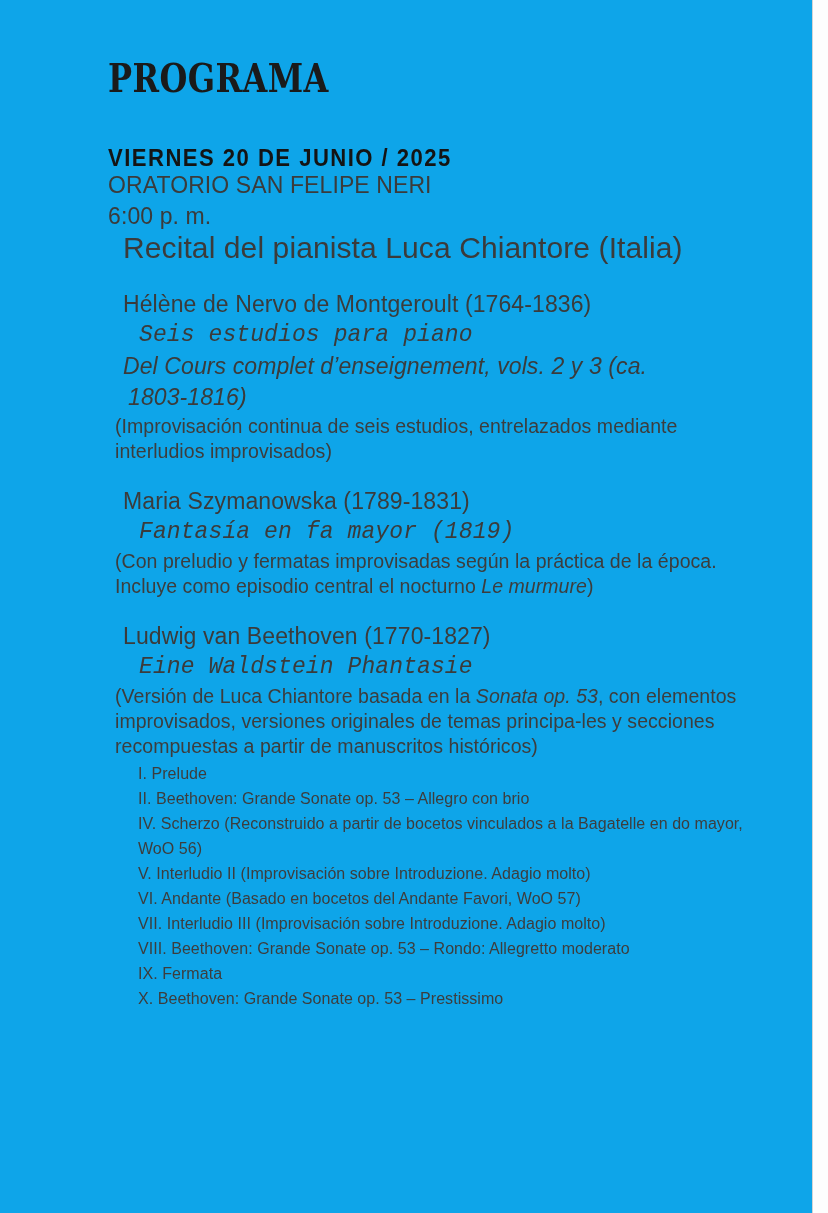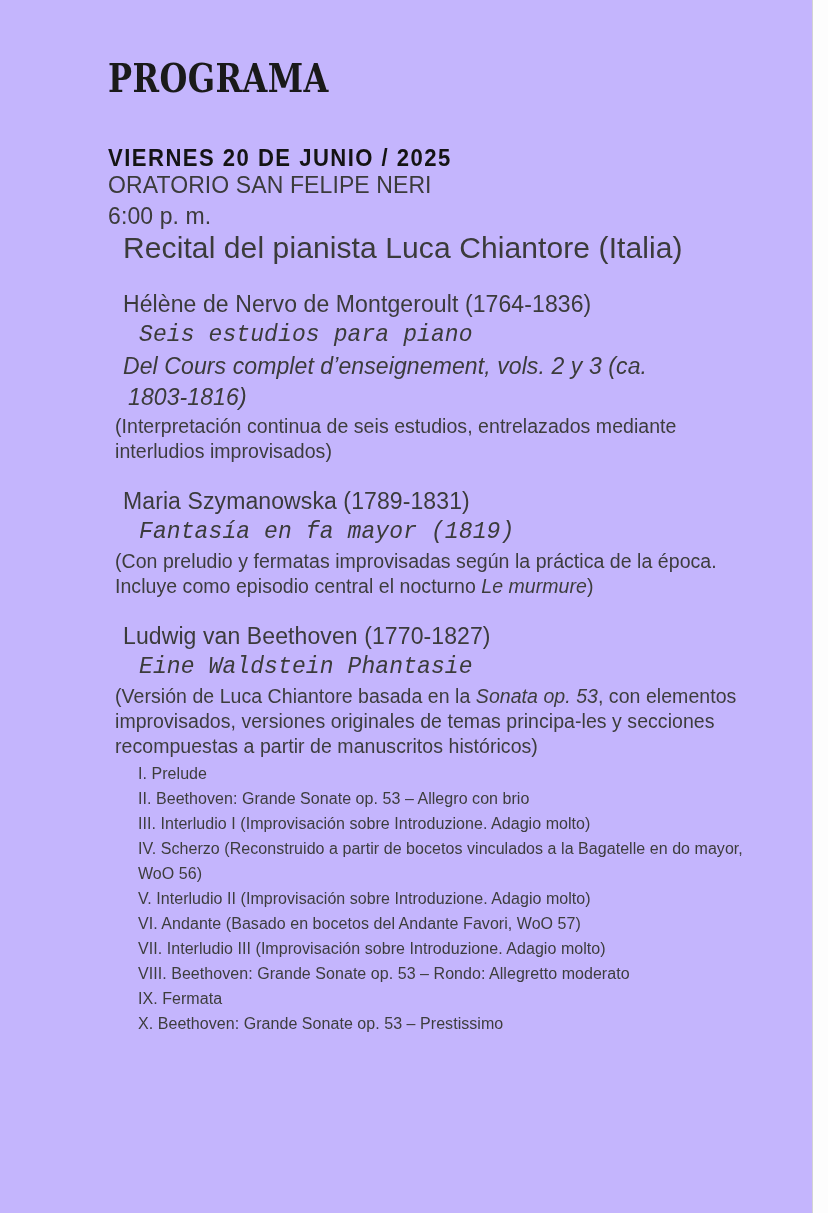--- a/index.html
+++ b/index.html
@@ -33,21 +33,21 @@
     height: 1213px;
     background: #fdfdfd;
   }
 
   .sheet {
     position: absolute;
     left: 0;
     top: 0;
     width: 812px;
     height: 1213px;
-    background: #c4b5fd;
+    background: #0ea5e9;
   }
 
   .content {
     position: absolute;
     left: 108px;
     top: 0;
     width: 660px;
   }
 
   
@@ -178,38 +178,37 @@
 
     <div class="works">
 
       <div class="work">
         <div class="work-composer">Hélène de Nervo de Montgeroult (1764-1836)</div>
         <div class="work-title">Seis estudios para piano</div>
         <div class="work-source">
           <span>Del Cours complet d’enseignement, vols. 2 y 3 (ca.</span><br>
           <span class="cont-indent">1803-1816)</span>
         </div>
-        <div class="work-note">(Interpretación continua de seis estudios, entrelazados mediante interludios improvisados)</div>
+        <div class="work-note">(Improvisación continua de seis estudios, entrelazados mediante interludios improvisados)</div>
       </div>
 
       <div class="work">
         <div class="work-composer">Maria Szymanowska (1789-1831)</div>
         <div class="work-title">Fantasía en fa mayor (1819)</div>
         <div class="work-note"><span>(Con preludio y fermatas improvisadas según la práctica de la época. Incluye como episodio central el nocturno </span><i>Le murmure</i><span>)</span></div>
       </div>
 
       <div class="work">
         <div class="work-composer">Ludwig van Beethoven (1770-1827)</div>
         <div class="work-title">Eine Waldstein Phantasie</div>
         <div class="work-note"><span>(Versión de Luca Chiantore basada en la </span><i>Sonata op. 53</i><span>, con elementos improvisados, versiones originales de temas principa-les y secciones recompuestas a partir de manuscritos históricos)</span></div>
 
         <ul class="movements">
           <li class="movement">I. Prelude</li>
           <li class="movement">II. Beethoven: Grande Sonate op. 53 – Allegro con brio</li>
-          <li class="movement">III. Interludio I (Improvisación sobre Introduzione. Adagio molto)</li>
           <li class="movement">IV. Scherzo (Reconstruido a partir de bocetos vinculados a la Bagatelle en do mayor, WoO 56)</li>
           <li class="movement">V. Interludio II (Improvisación sobre Introduzione. Adagio molto)</li>
           <li class="movement">VI. Andante (Basado en bocetos del Andante Favori, WoO 57)</li>
           <li class="movement">VII. Interludio III (Improvisación sobre Introduzione. Adagio molto)</li>
           <li class="movement">VIII. Beethoven: Grande Sonate op. 53 – Rondo: Allegretto moderato</li>
           <li class="movement">IX. Fermata</li>
           <li class="movement">X. Beethoven: Grande Sonate op. 53 – Prestissimo</li>
         </ul>
       </div>
 

